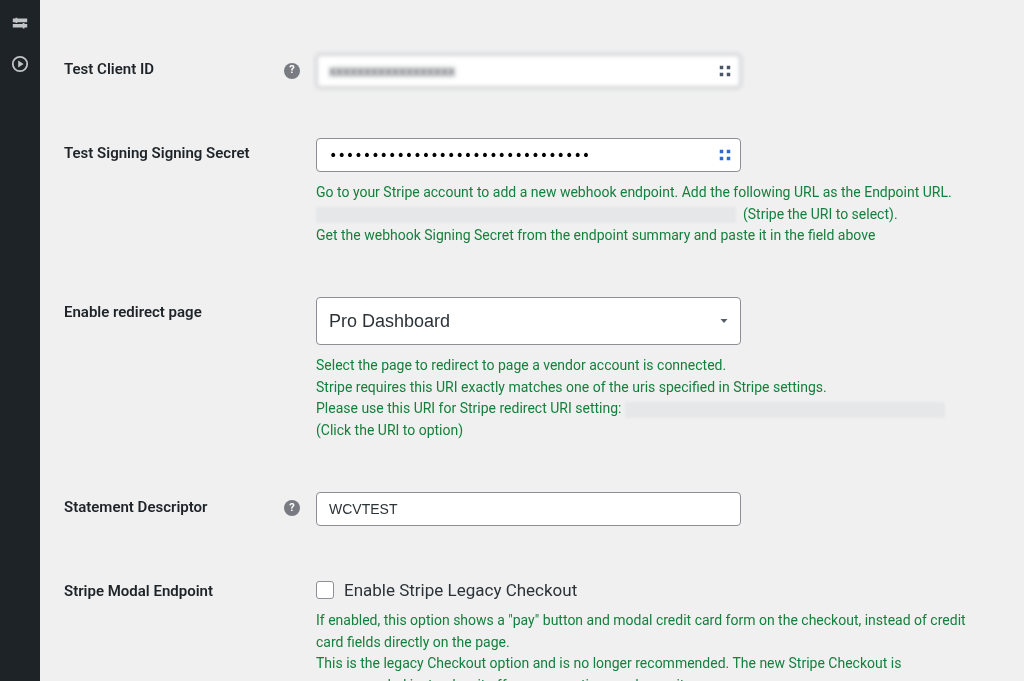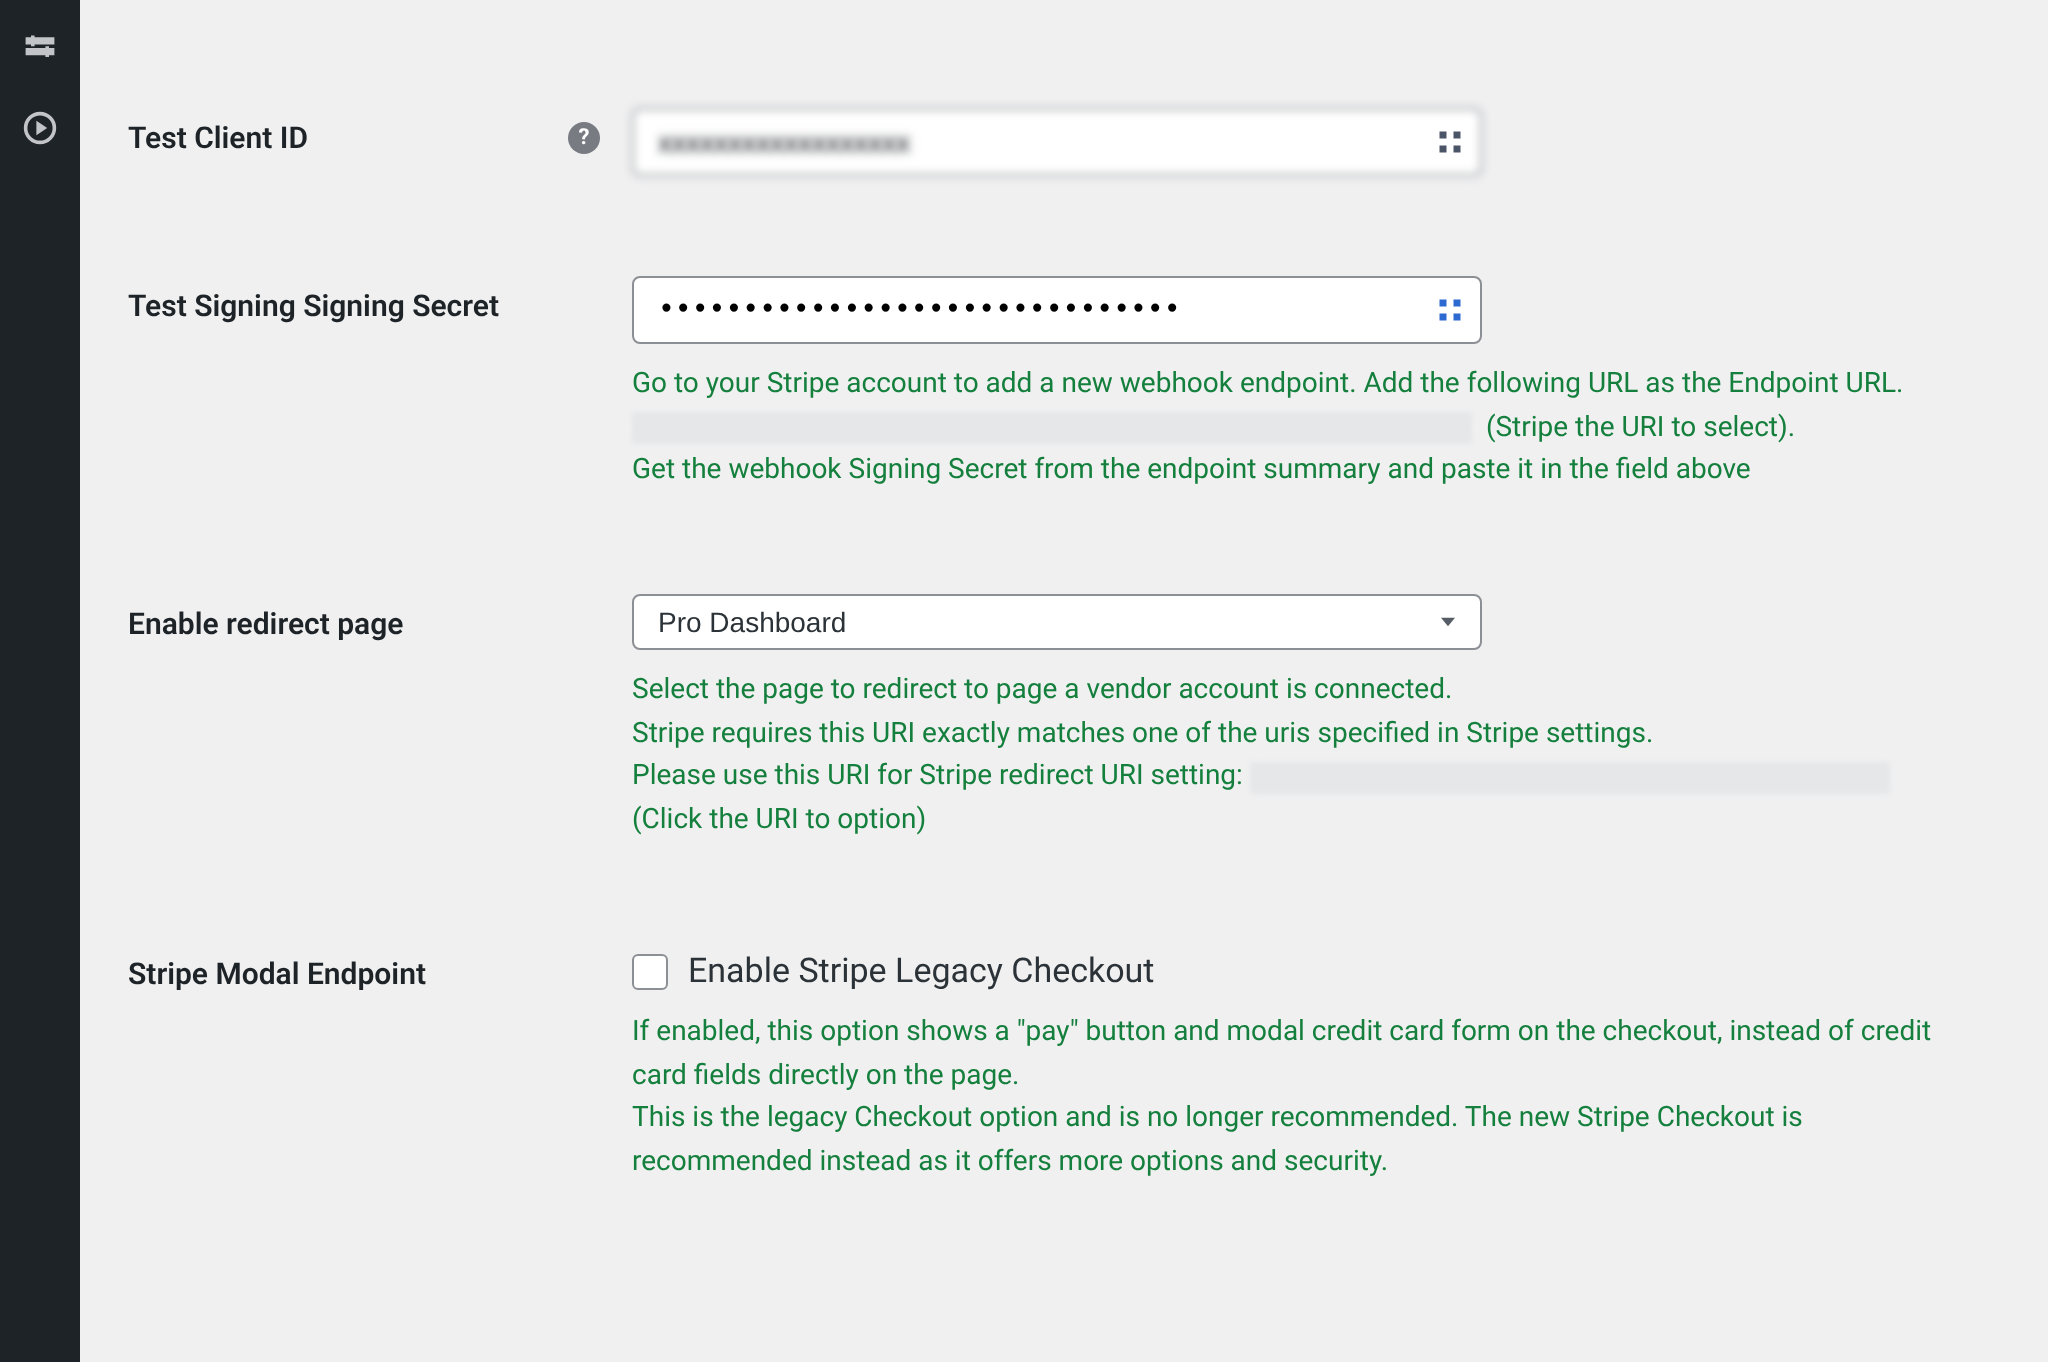--- a/index.html
+++ b/index.html
@@ -63,21 +63,21 @@
     border-radius: 50%;
     background: #787c82;
     color: #fff;
     font-size: 11px;
     font-weight: 700;
     margin-right: 6px;
     vertical-align: middle;
     position: relative;
     top: -1px;
   }
-  .th-flex { display: flex; justify-content: space-between; align-items: center; padding-right: 4px; }
+  .th-flex { display: flex; justify-content: space-between; align-items: flex-end; padding-right: 4px; }
   .th-flex .help-icon { margin-left: auto; margin-right: 0; }
   input.text-input, input.masked-input {
     width: 425px;
     height: 34px;
     border: 1px solid #8c8f94;
     border-radius: 4px;
     padding: 2px 36px 2px 12px;
     font-size: 14px;
     background: #fff;
     color: #2c3338;
@@ -102,25 +102,25 @@
     letter-spacing: 0;
     color: #000;
   }
   .input-blurred {
     color: #bdbdbd;
     text-shadow: 0 0 6px #bbb;
     filter: blur(2px);
   }
   select.text-select {
     width: 425px;
-    height: 28px;
+    height: 48px;
     border: 1px solid #8c8f94;
     border-radius: 4px;
     padding: 2px 34px 2px 12px;
-    font-size: 14px;
+    font-size: 18px;
     background: #fff;
     appearance: none;
     -webkit-appearance: none;
     -moz-appearance: none;
     background-image: none;
     color: #2c3338;
   }
   .select-wrap {
     position: relative;
     display: inline-block;
@@ -260,20 +260,33 @@
         <p class="desc">
           <span>Select the page to redirect to page a vendor account is connected.</span><br>
           <span>Stripe requires this URI exactly matches one of the uris specified in Stripe settings.</span><br>
           <span>Please use this URI for Stripe redirect URI setting: </span>
           <span class="blurred-inline" style="width:320px;">&nbsp;</span><br>
           <span>(Click the URI to option)</span>
         </p>
       </td>
     </tr>
 
+    <tr>
+      <th>
+        <div class="th-flex">
+          <span>Statement Descriptor</span>
+          <span class="help-icon">?</span>
+        </div>
+      </th>
+      <td>
+        <div class="input-wrap">
+          <input class="text-input" type="text" value="WCVTEST" style="">
+        </div>
+      </td>
+    </tr>
 
     <tr>
       <th>
         <span>Stripe Modal Endpoint</span>
       </th>
       <td>
         <div class="checkbox-row">
           <input type="checkbox" class="chk" style="">
           <span class="checkbox-label">Enable Stripe Legacy Checkout</span>
         </div>

